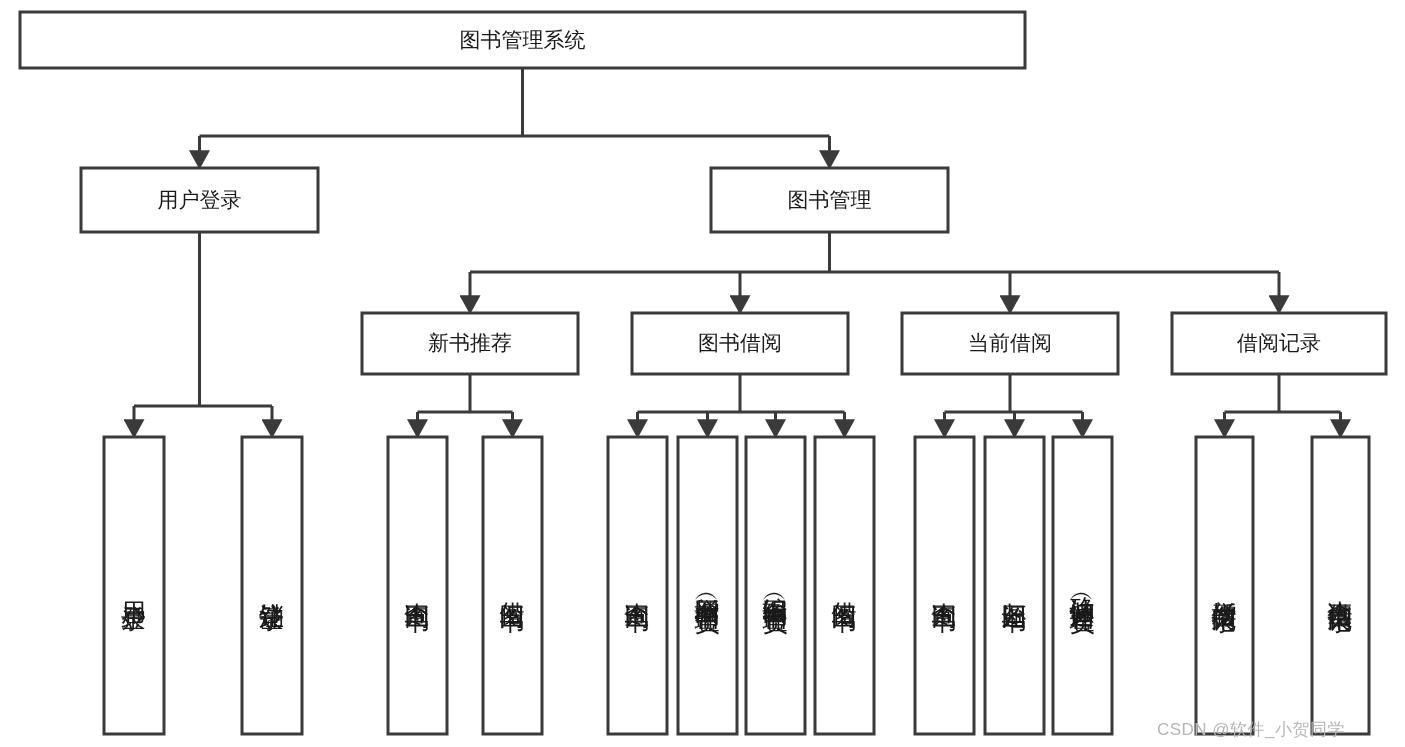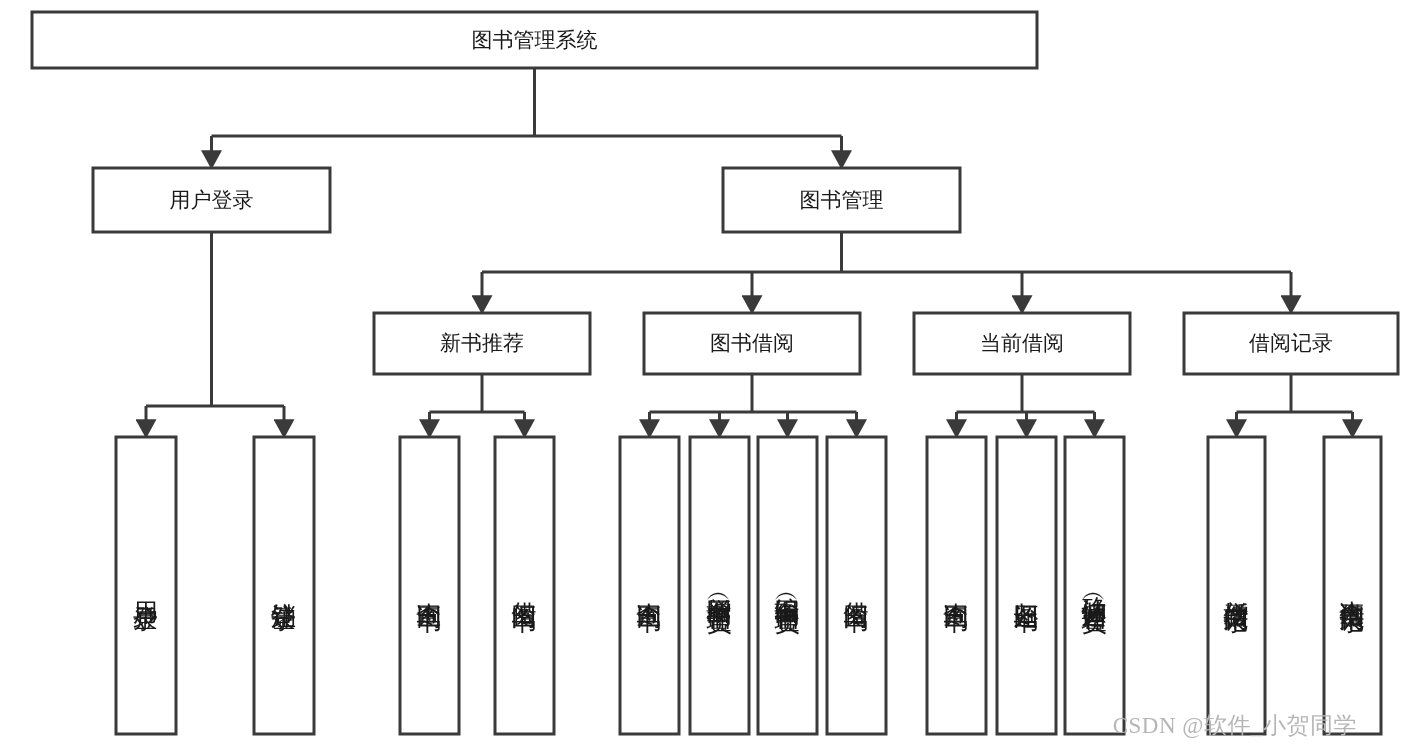--- a/index.html
+++ b/index.html
@@ -11,21 +11,20 @@
     width: 1405px;
     height: 747px;
     font-family: "Liberation Sans", "DejaVu Sans", sans-serif;
     overflow: hidden;
     position: relative;
   }
   #diagram-root {
     position: relative;
     width: 1361px;
     height: 747px;
-    margin-left: 12px;
   }
   svg.flowchart {
     position: absolute;
     top: 0;
     left: 0;
     width: 1405px;
     height: 747px;
     display: block;
   }
   .node-rect {
@@ -58,22 +57,22 @@
     align-items: center;
     justify-content: center;
     text-align: center;
     white-space: nowrap;
     pointer-events: none;
   }
   .watermark {
     position: absolute;
     right: 16px;
     bottom: 6px;
-    font-family: Liberation Serif, serif;
-    font-size: 23px;
+    font-family: Liberation Sans, sans-serif;
+    font-size: 17px;
     color: #b6b6b6;
     white-space: nowrap;
     letter-spacing: 0.5px;
     text-align: right;
   }
 </style>
 </head>
 <body>
 
 <div id="diagram-root">

